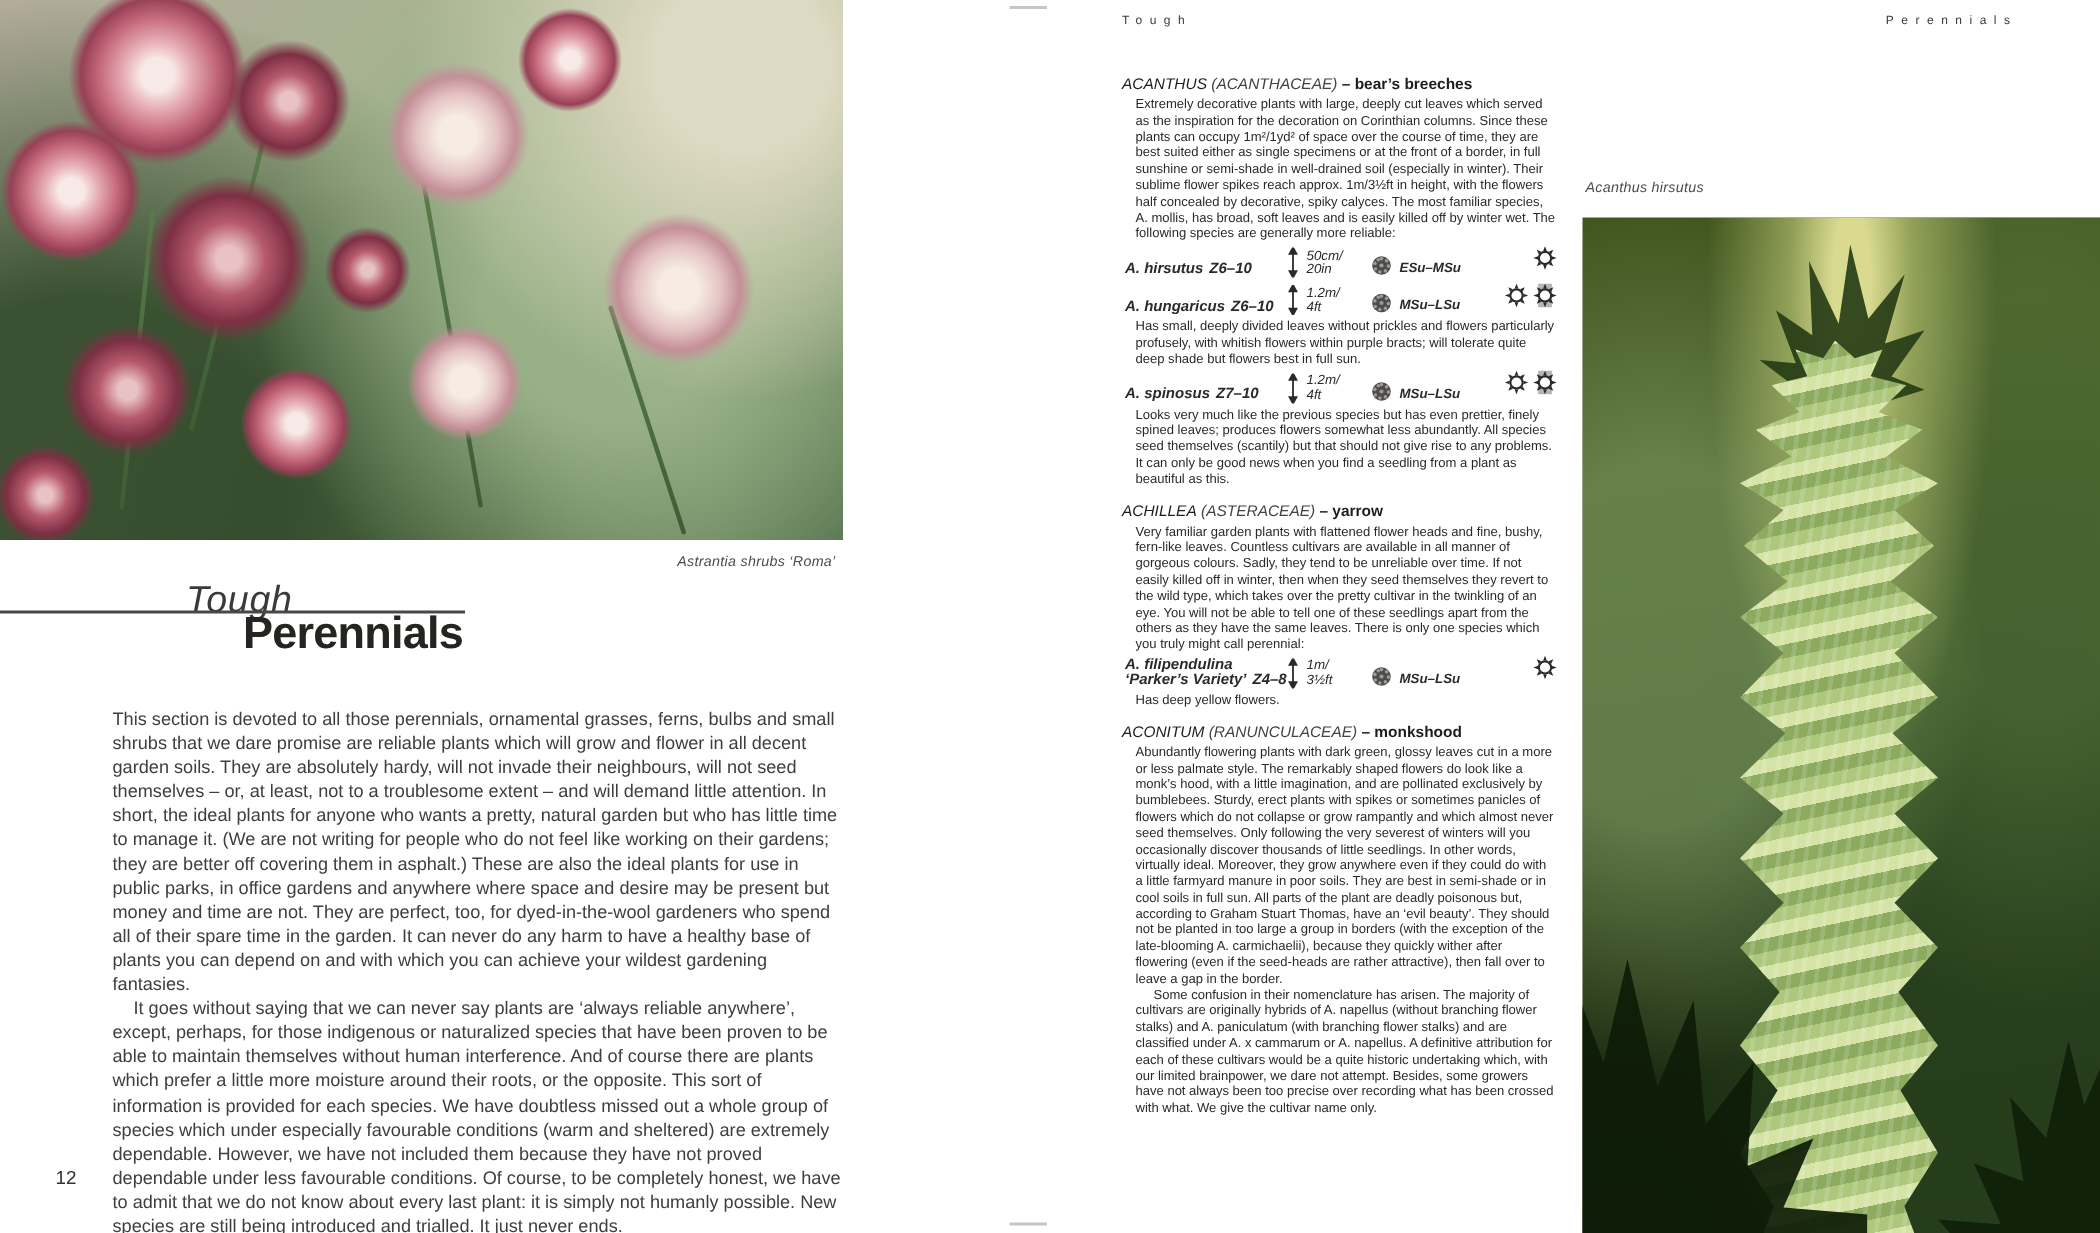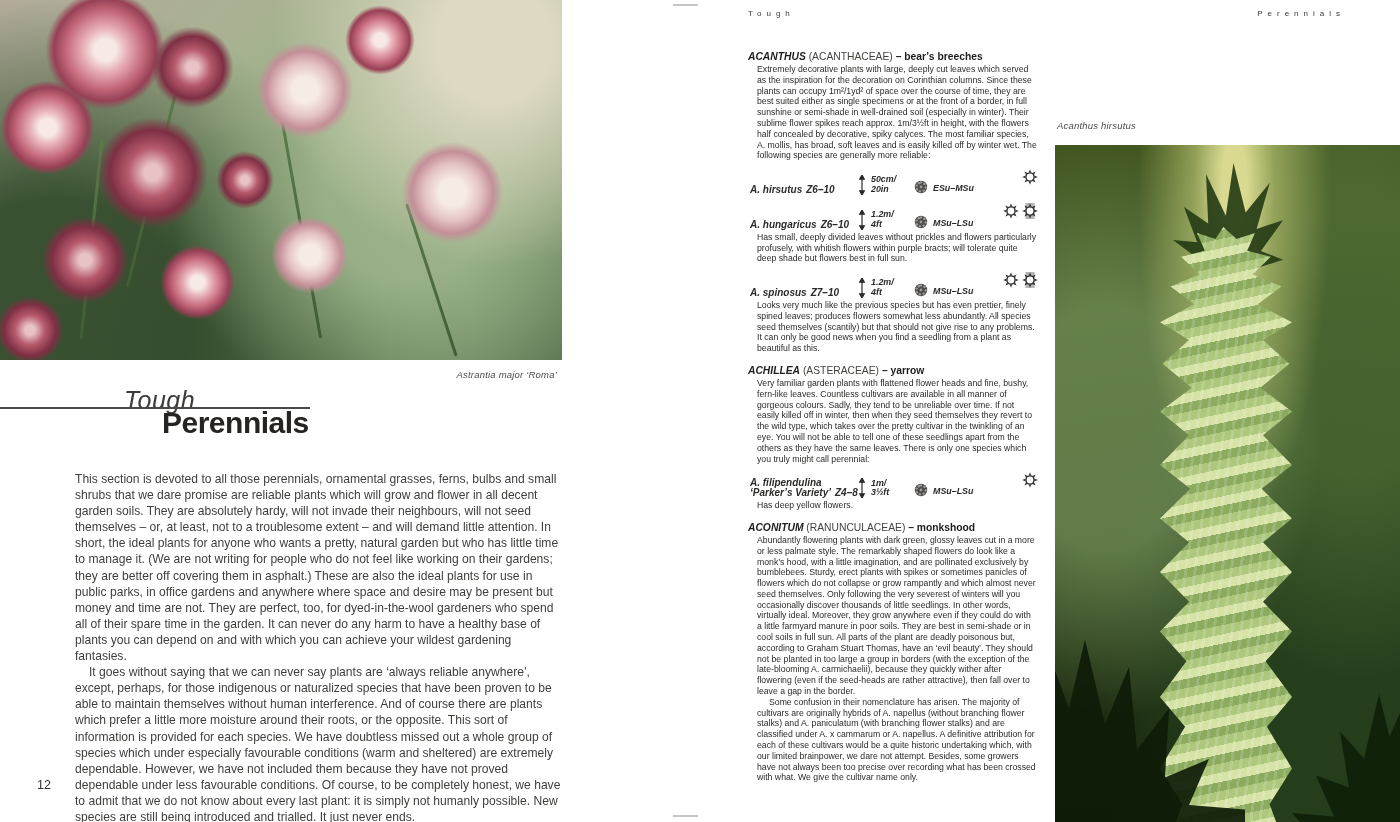--- a/index.html
+++ b/index.html
@@ -53,32 +53,32 @@
   
   .page-right { position:absolute; left:700px; top:0; width:700px; height:822px; }
 
   .running-header { position:absolute; top:9px; font-size:8px; letter-spacing:5px; color:#3a3836; }
   .running-header.left { left:48px; }
   .running-header.right { right:55px; }
 
   .column { position:absolute; left:48px; top:51px; width:290px; font-size:8.7px; line-height:10.8px; color:#2b2a28; }
   .section { margin-bottom:11px; }
   .genus-heading { font-size:10.3px; line-height:12px; margin-bottom:1px; color:#1e1d1b; }
-  .genus-name { font-weight:bold; font-style:italic; }
-  .family-name { font-weight:normal; color:#44423f; }
+  .genus-name { font-weight:normal; font-style:italic; }
+  .family-name { font-style:italic; font-weight:normal; color:#44423f; }
   .common-name { font-weight:bold; }
   .section-desc { padding-left:9px; }
   .species { margin-top:2px; }
   .species-row { display:flex; align-items:flex-end; padding-left:2px; min-height:23px; }
   .sp-name { flex:0 0 108px; font-weight:bold; font-style:italic; font-size:10px; line-height:10.2px; padding-bottom:1px; }
   .sp-zone { padding-left:4px; }
   .ht-arrow { flex:0 0 10px; padding-bottom:1px; }
-  .ht-values { flex:0 0 44px; font-weight:bold; font-style:italic; font-size:8.9px; line-height:9.8px; padding-left:3px; padding-bottom:1px; }
+  .ht-values { flex:0 0 44px; font-weight:normal; font-style:italic; font-size:8.9px; line-height:9.8px; padding-left:3px; padding-bottom:1px; }
   .flower-ico { flex:0 0 14px; margin:0 5px 2px 2px; }
-  .sp-season { font-weight:bold; font-style:italic; font-size:8.9px; padding-bottom:2px;margin-top:20px; }
+  .sp-season { font-weight:bold; font-style:italic; font-size:8.9px; padding-bottom:2px; }
   .suns { margin-left:auto; display:flex; gap:3px; align-self:center; padding-bottom:6px; }
   .sp-desc { padding-left:9px; margin-top:1px; }
   .para2 { text-indent:12px; }
 
   .photo-caption-right { position:absolute; left:357px; top:120px; font-size:9.5px; font-style:italic; color:#4c4a47; letter-spacing:.2px; }
 
   .photo-acanthus {
     position:absolute; left:355px; top:145px; width:345px; height:677px; overflow:hidden;
     background:
       radial-gradient(ellipse at 52% 6%, rgba(225,224,150,.95) 0 5%, rgba(196,205,120,.6) 16%, rgba(196,205,120,0) 38%),
@@ -131,21 +131,21 @@
       <div class="flower" style="left:0px;top:80px;width:95px;height:95px;"></div>
       <div class="flower dark" style="left:95px;top:115px;width:115px;height:115px;"></div>
       <div class="flower pale" style="left:400px;top:140px;width:105px;height:105px;"></div>
       <div class="flower dark" style="left:40px;top:215px;width:90px;height:90px;"></div>
       <div class="flower" style="left:160px;top:245px;width:75px;height:75px;"></div>
       <div class="flower pale" style="left:270px;top:215px;width:80px;height:80px;"></div>
       <div class="flower dark" style="left:-5px;top:295px;width:70px;height:70px;"></div>
       <div class="flower dark" style="left:215px;top:150px;width:60px;height:60px;"></div>
     </div>
 
-    <div class="photo-caption-left">Astrantia major ‘Roma’</div>
+    <div class="photo-caption-left">Astrantia shrubs ‘Roma’</div>
 
     <div class="title-block">
       <div class="title-kicker">Tough</div>
       <div class="title-rule"></div>
       <div class="title-main">Perennials</div>
     </div>
 
     <div class="intro">
       <p>This section is devoted to all those perennials, ornamental grasses, ferns, bulbs and small shrubs that we dare promise are reliable plants which will grow and flower in all decent garden soils. They are absolutely hardy, will not invade their neighbours, will not seed themselves – or, at least, not to a troublesome extent – and will demand little attention. In short, the ideal plants for anyone who wants a pretty, natural garden but who has little time to manage it. (We are not writing for people who do not feel like working on their gardens; they are better off covering them in asphalt.) These are also the ideal plants for use in public parks, in office gardens and anywhere where space and desire may be present but money and time are not. They are perfect, too, for dyed-in-the-wool gardeners who spend all of their spare time in the garden. It can never do any harm to have a healthy base of plants you can depend on and with which you can achieve your wildest gardening fantasies.</p>
       <p class="para2">It goes without saying that we can never say plants are ‘always reliable anywhere’, except, perhaps, for those indigenous or naturalized species that have been proven to be able to maintain themselves without human interference. And of course there are plants which prefer a little more moisture around their roots, or the opposite. This sort of information is provided for each species. We have doubtless missed out a whole group of species which under especially favourable conditions (warm and sheltered) are extremely dependable. However, we have not included them because they have not proved dependable under less favourable conditions. Of course, to be completely honest, we have to admit that we do not know about every last plant: it is simply not humanly possible. New species are still being introduced and trialled. It just never ends.</p>

